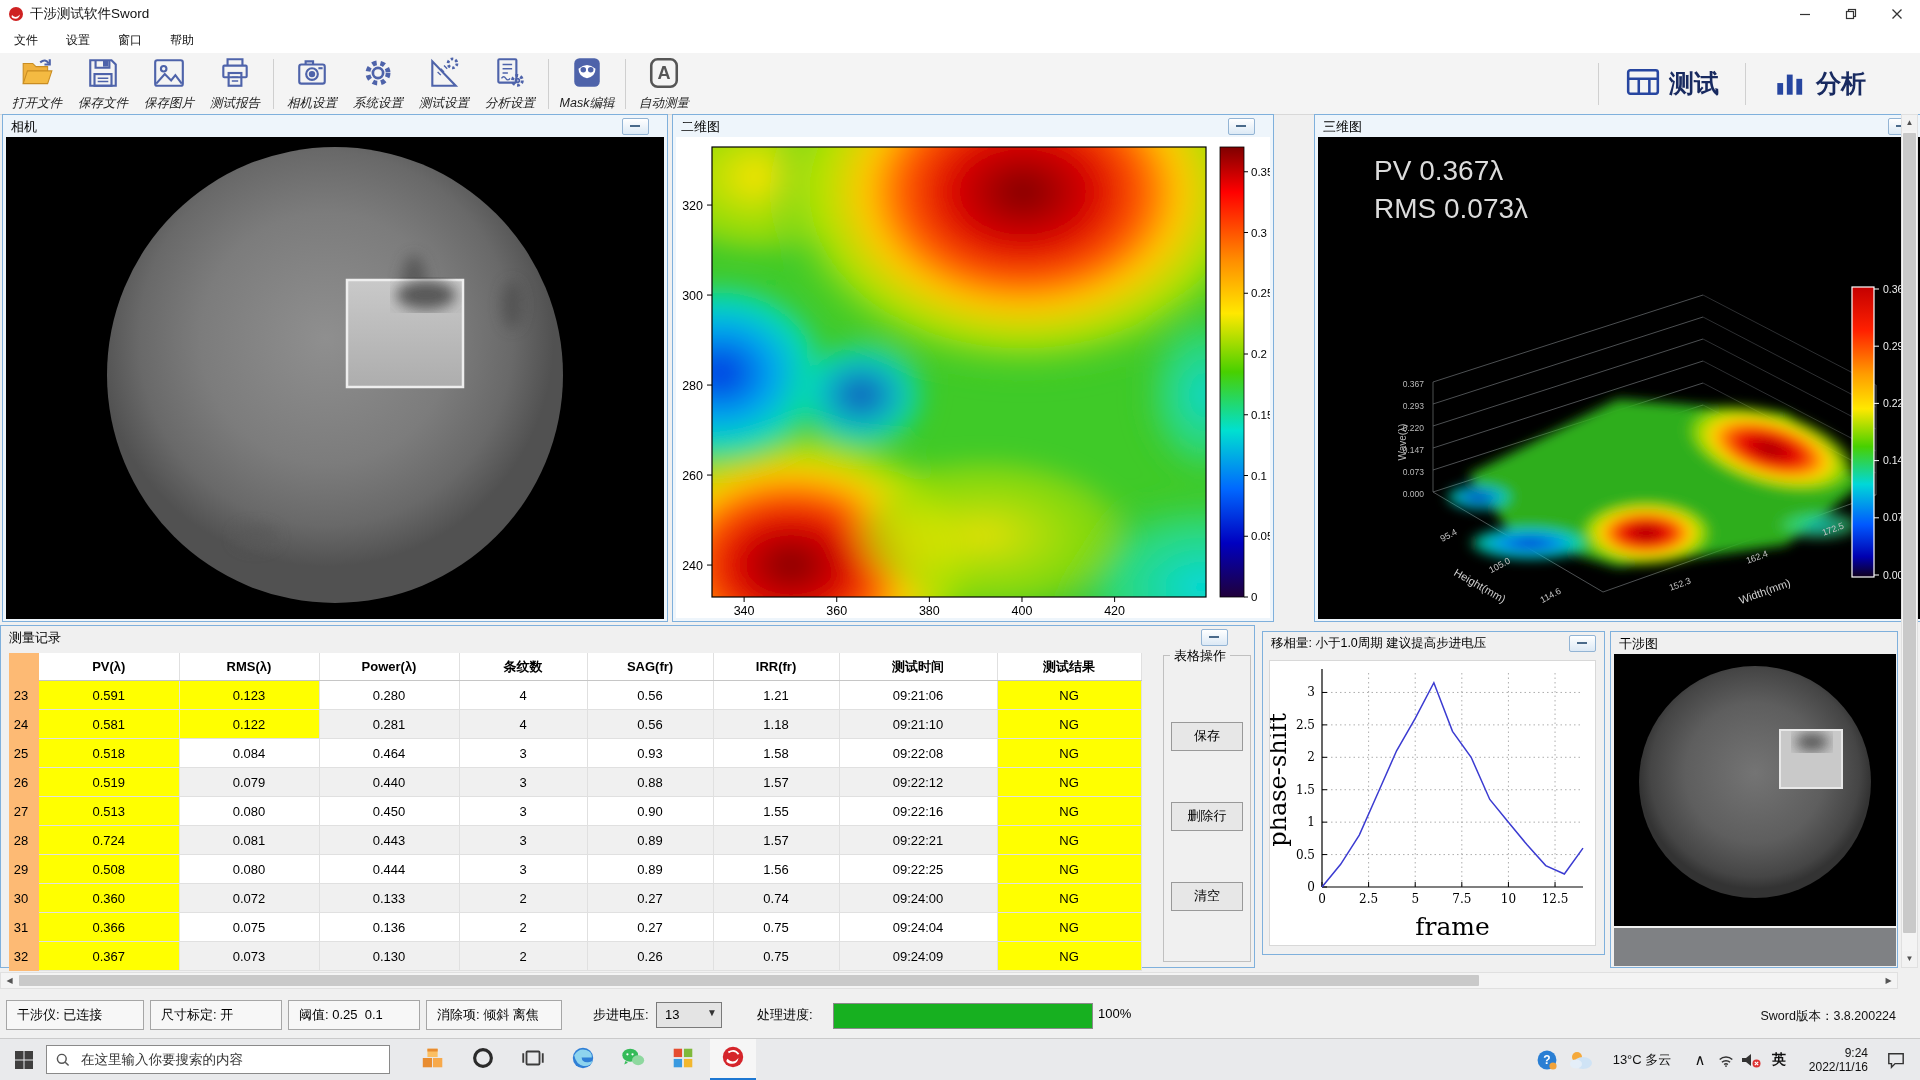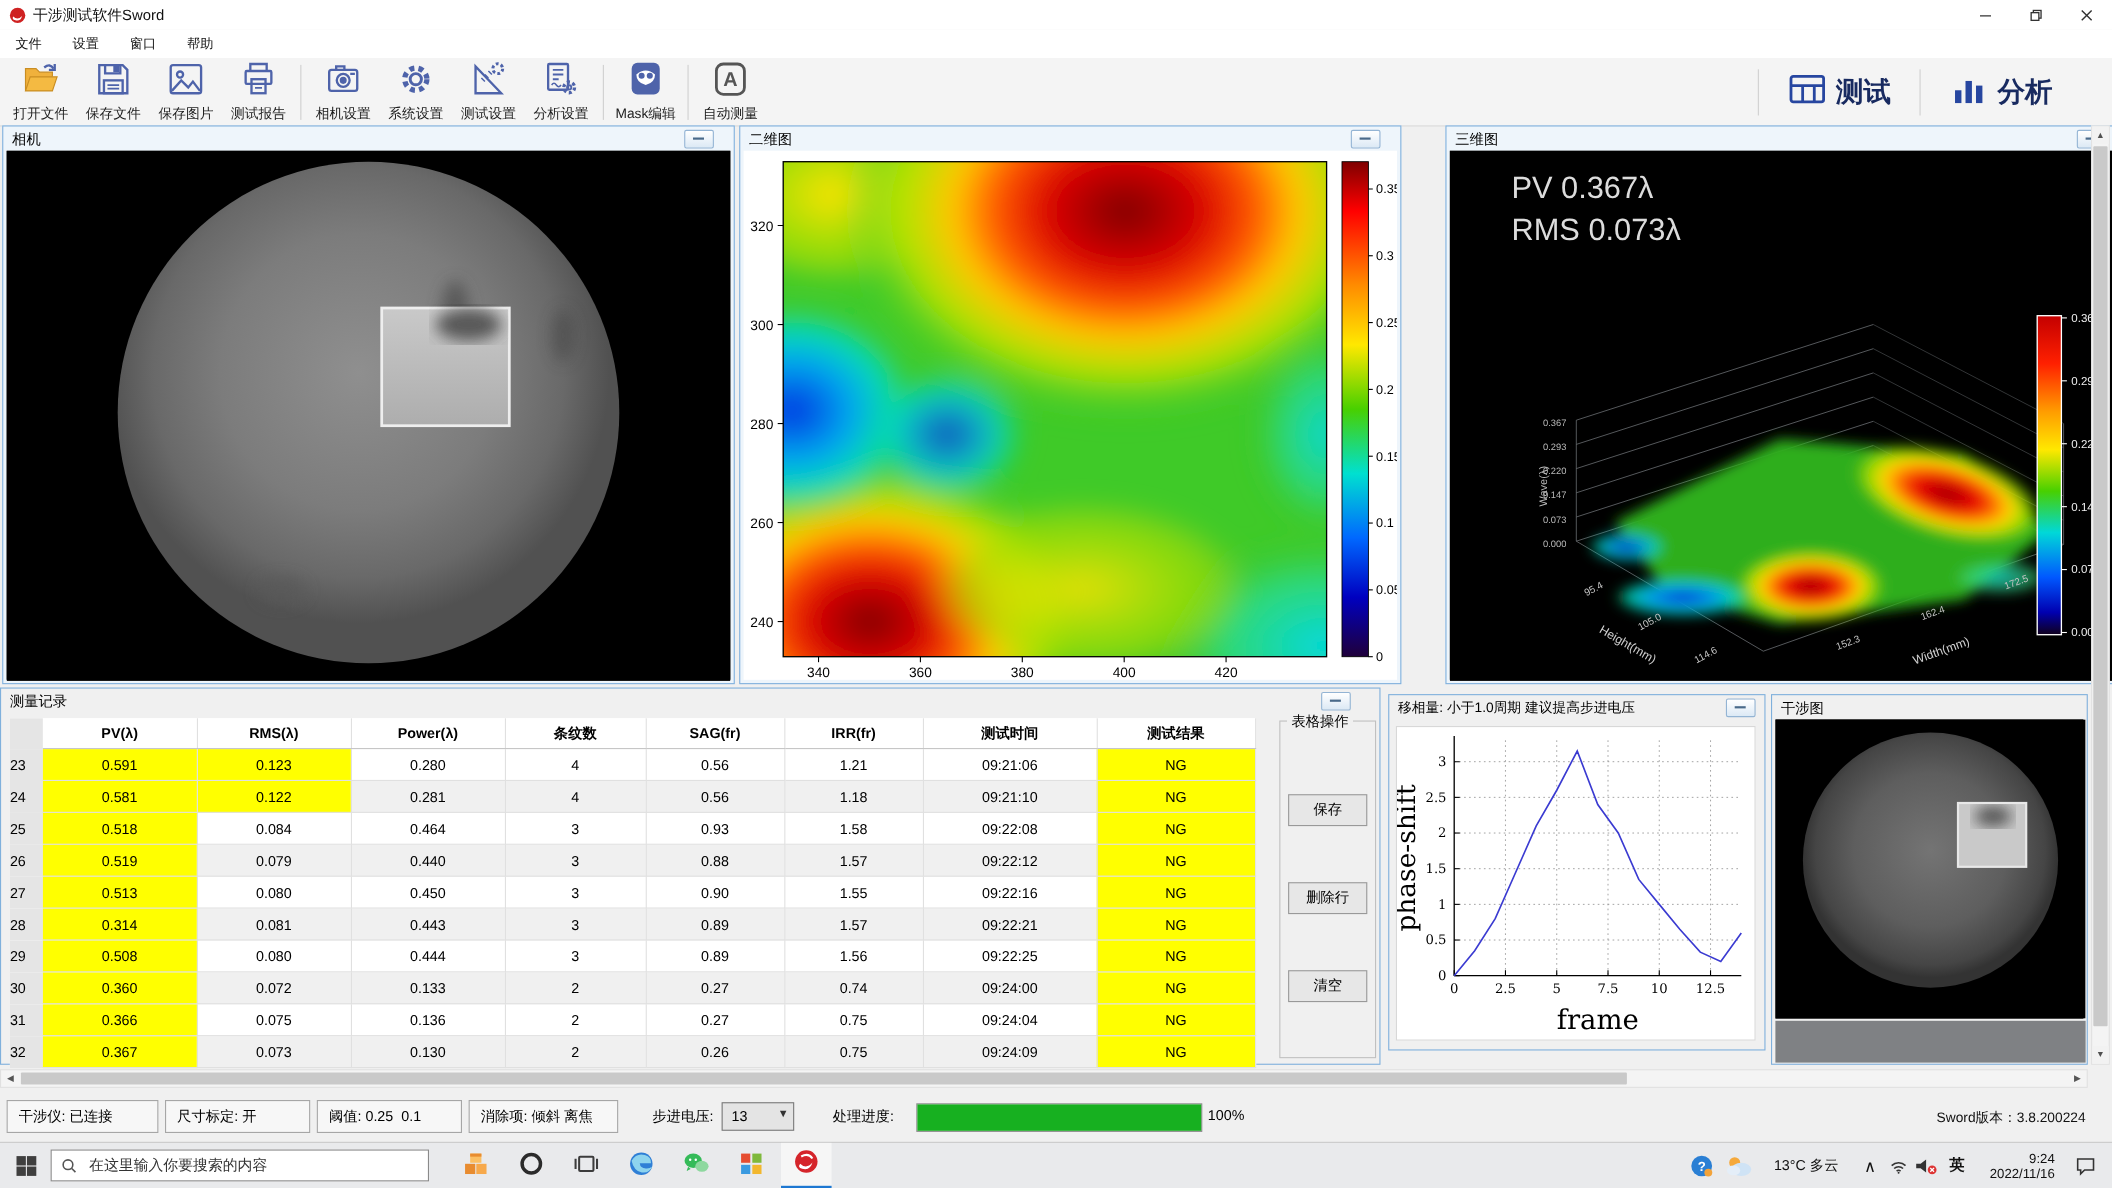--- a/index.html
+++ b/index.html
@@ -9,21 +9,21 @@
   #applogo{width:16px;height:16px;margin:0 6px 0 8px;}
   #apptitle{font-size:13.5px;color:#111;}
   #wincontrols{margin-left:auto;display:flex;height:27px;}
   .winbtn{width:46px;height:27px;display:flex;align-items:center;justify-content:center;}
   #menubar{position:absolute;left:0;top:27px;width:1920px;height:26px;background:#ffffff;display:flex;align-items:center;border-bottom:1px solid #eee;}
   .mitem{font-size:12px;color:#111;padding:4px 14px;}
   #toolbar{position:absolute;left:0;top:53px;width:1920px;height:61px;background:#f4f4f4;border-bottom:1px solid #d8d8d8;display:flex;align-items:center;}
   #tbleft{display:flex;align-items:center;height:100%;padding-left:4px;}
   .tbbtn{width:66px;height:56px;display:flex;flex-direction:column;align-items:center;justify-content:center;}
   .tbbtn svg{width:34px;height:34px;}
-  .tblabel{font-size:12.5px;color:#1c1c1c;margin-top:1px;white-space:nowrap;}
+  .tblabel{font-size:12.5px;color:#1c1c1c;margin-top:1px;white-space:nowrap;font-style:italic;}
   .tbsep{width:1px;height:50px;background:#cfcfcf;margin:0 5px;}
   #tbright{margin-left:auto;display:flex;align-items:center;margin-right:28px;}
   .tbrbtn{display:flex;align-items:center;padding:6px 26px;}
   .tbrbtn svg{width:36px;height:32px;margin-right:8px;}
   .tbrlabel{font-size:25px;color:#182a60;font-weight:bold;}
   .tbrsep{width:1px;height:42px;background:#d0d0d0;}
   
   .panel{position:absolute;border:1px solid #7fb0dc;background:#eef5fb;box-sizing:border-box;}
   .ptitle{height:22px;font-size:13px;color:#000;padding:3px 8px 0 8px;position:relative;}
   .minbtn{position:absolute;top:3px;width:25px;height:15px;background:linear-gradient(#ffffff,#dce9f5);border:1px solid #93b4d4;border-radius:2px;}
@@ -35,21 +35,21 @@
   #p-2d .pbody{top:22px;background:#fff;}
   #p-3d{left:1314px;top:114px;width:620px;height:508px;}
   #p-3d .pbody{top:22px;background:#000;}
   #p-rec{left:0px;top:625px;width:1255px;height:343px;background:#f0f0f0;}
   #p-phase{left:1262px;top:631px;width:343px;height:324px;background:#f0f0f0;}
   #p-int{left:1610px;top:631px;width:288px;height:337px;background:#f0f0f0;}
   
   #rectable{position:absolute;left:8px;top:27px;border-collapse:collapse;table-layout:fixed;background:#fff;font-size:13px;}
   #rectable th{height:25px;font-weight:bold;background:#fff;border-bottom:1px solid #c6c6c6;border-right:1px solid #e0e0e0;text-align:center;}
   #rectable td{height:28px;text-align:center;border-right:1px solid #e0e0e0;border-bottom:1px solid #e0e0e0;padding:0;}
-  #rectable .gut{background:#e5e5e5;border:none;text-align:left;padding-right:6px;font-size:13px;}
+  #rectable .gut{background:#fdba74;border:none;text-align:center;padding-right:6px;font-size:13px;}
   #rectable tr.alt td:not(.gut){background:#f0f0f0;}
   #rectable td.hl{background:#ffff00 !important;}
   .sbarrow{position:absolute;left:0;width:15px;height:16px;text-align:center;font-size:8px;color:#505050;line-height:16px;background:#f2f2f2;}
   .sbthumb{position:absolute;left:1px;width:13px;background:#c9c9c9;border-radius:1px;}
   
   #opsbox{position:absolute;left:1163px;top:655px;width:86px;height:305px;border:1px solid #c0c0c0;}
   #opslegend{position:absolute;left:6px;top:-9px;background:#f0f0f0;padding:0 4px;font-size:13px;}
   .opsbtn{position:absolute;left:7px;width:70px;height:27px;background:#e7e7e7;border:1px solid #999;font-size:13px;text-align:center;line-height:25px;}
   
   .sbox{position:absolute;top:1000px;height:30px;border:1px solid #a6a6a6;background:#f7f7f7;font-size:13px;line-height:28px;padding:0 10px;box-sizing:border-box;white-space:pre;}
@@ -540,21 +540,21 @@
           <td>0.080</td>
           <td>0.450</td>
           <td>3</td>
           <td>0.90</td>
           <td>1.55</td>
           <td>09:22:16</td>
           <td class="hl">NG</td>
         </tr>
         <tr class="alt">
           <td class="gut">28</td>
-          <td class="hl">0.314</td>
+          <td class="hl">0.724</td>
           <td>0.081</td>
           <td>0.443</td>
           <td>3</td>
           <td>0.89</td>
           <td>1.57</td>
           <td>09:22:21</td>
           <td class="hl">NG</td>
         </tr>
         <tr>
           <td class="gut">29</td>

